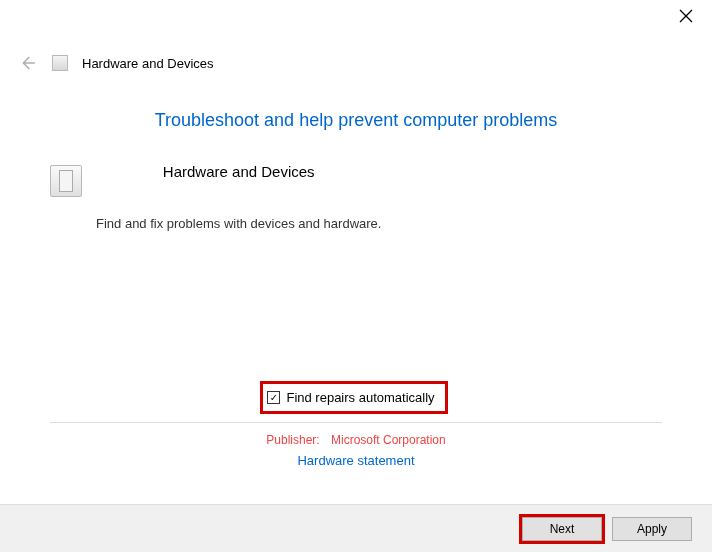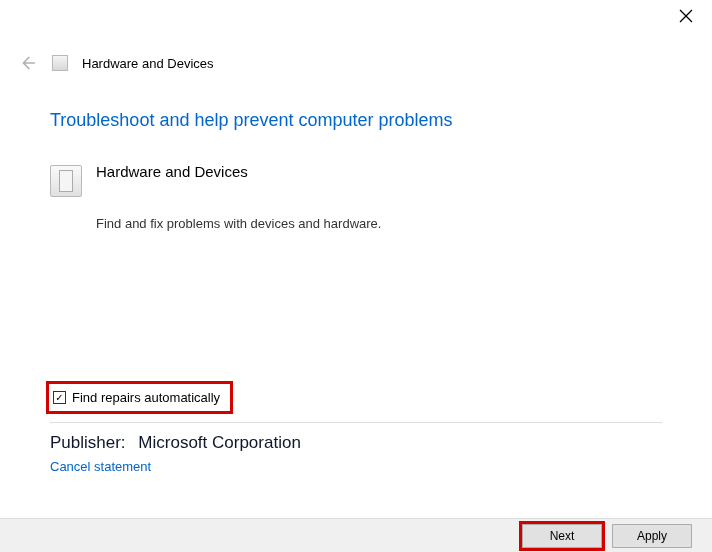--- a/index.html
+++ b/index.html
@@ -44,20 +44,21 @@
       background: linear-gradient(#f5f5f5, #d8d8d8);
       border: 1px solid #b8b8b8;
       display: inline-block;
     }
     .header-title {
       font-size: 13px;
       color: #000;
     }
     .content {
       padding: 28px 50px 0 50px;
+      text-align: center;
     }
     .main-heading {
       font-size: 18px;
       color: #0066cc;
       font-weight: 400;
       margin-bottom: 32px;
     }
     .device-row {
       display: flex;
       align-items: flex-start;
@@ -112,36 +113,36 @@
       font-size: 10px;
       line-height: 1;
     }
     .divider {
       border: none;
       border-top: 1px solid #ddd;
       margin-top: 2px;
       margin-bottom: 10px;
     }
     .pub-row {
-      font-size: 17px;
-      color: #0f172a;
+      font-size: 12px;
+      color: #ef4444;
       margin-bottom: 6px;
     }
     .pub-label { margin-right: 8px; }
     .privacy-link {
       color: #0066cc;
       font-size: 13px;
       cursor: pointer;
     }
     .footer {
       position: absolute;
       left: 0;
       right: 0;
       bottom: 0;
-      height: 34px;
+      height: 48px;
       background: #f0f0f0;
       border-top: 1px solid #ddd;
       display: flex;
       justify-content: flex-end;
       align-items: center;
       gap: 10px;
       padding-right: 20px;
     }
     .btn {
       min-width: 80px;
@@ -195,19 +196,19 @@
     </span>
     <span>Find repairs automatically</span>
   </div>
 
   <hr class="divider">
 
   <div class="pub-row">
     <span class="pub-label">Publisher:</span>
     <span>Microsoft Corporation</span>
   </div>
-  <div class="privacy-link">Cancel statement</div>
+  <div class="privacy-link">Hardware statement</div>
 </div>
 
 <div class="footer">
   <button class="btn btn-highlight">Next</button>
   <button class="btn">Apply</button>
 </div>
 
 </body></html>

